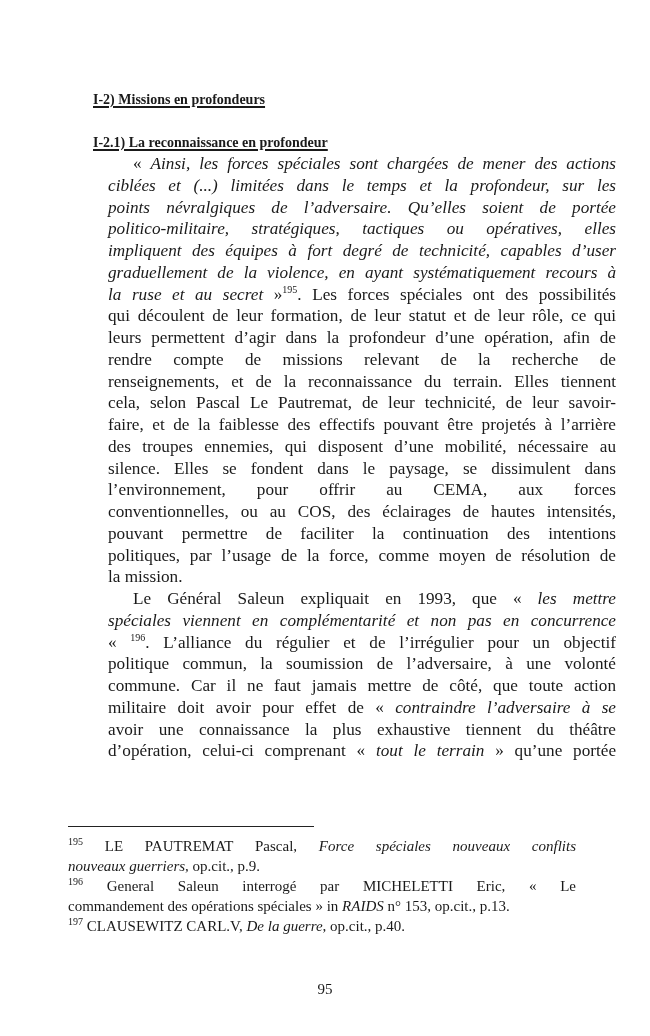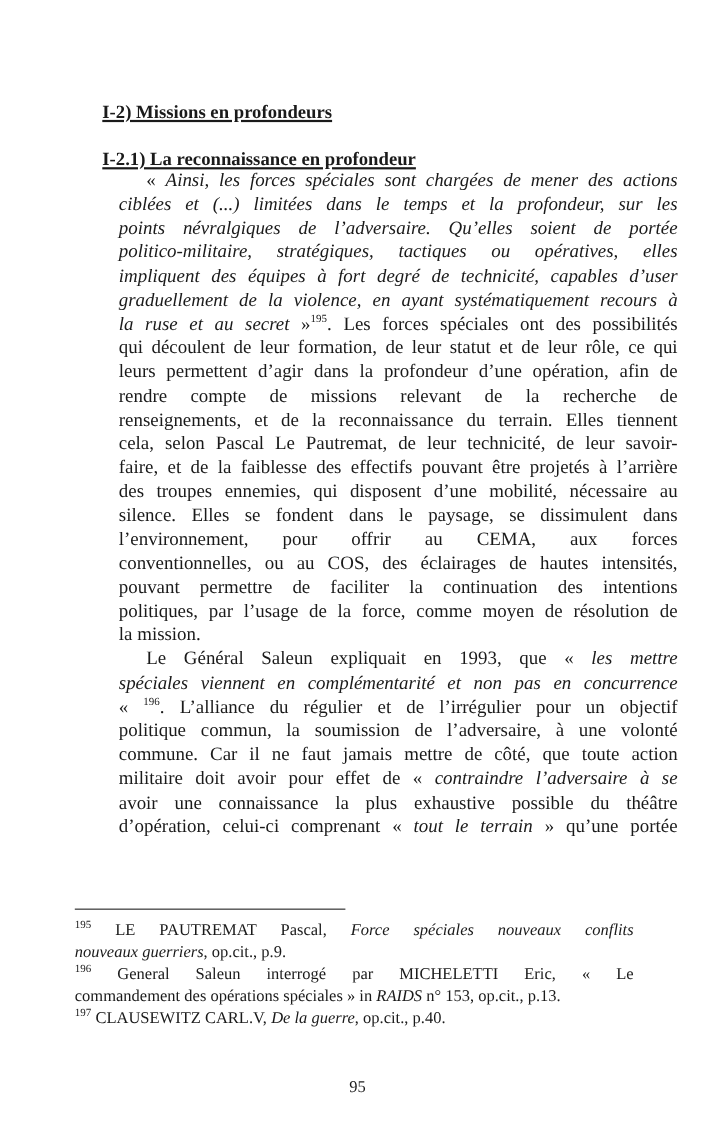--- a/index.html
+++ b/index.html
@@ -17,21 +17,21 @@
   }
   .page {
     position: absolute;
     left: 0; top: 0;
     width: 650px;
     height: 1036px;
   }
   .heading {
     position: absolute;
     left: 93px;
-    font-size: 17px;
+    font-size: 14px;
     font-weight: bold;
     text-decoration: underline;
     text-underline-offset: 2px;
     text-decoration-thickness: 1.5px;
     white-space: nowrap;
   }
   .heading.h1 { top: 92px; }
   .heading.h2 { top: 135px; }
 
   .body {
@@ -127,21 +127,21 @@
       <div class="line"><span>conventionnelles, ou au COS, des éclairages de hautes intensités,</span></div>
       <div class="line"><span>pouvant permettre de faciliter la continuation des intentions</span></div>
       <div class="line"><span>politiques, par l’usage de la force, comme moyen de résolution de</span></div>
       <div class="line last"><span>la mission.</span></div>
       <div class="line indent" style="word-spacing: 0.00173611px;"><span>Le Général Saleun expliquait en 1993, que « </span><span class="it">les mettre</span></div>
       <div class="line"><span class="it">spéciales viennent en complémentarité et non pas en concurrence</span></div>
       <div class="line"><span>« </span><sup class="fn">196</sup><span>. L’alliance du régulier et de l’irrégulier pour un objectif</span></div>
       <div class="line"><span>politique commun, la soumission de l’adversaire, à une volonté</span></div>
       <div class="line"><span>commune. Car il ne faut jamais mettre de côté, que toute action</span></div>
       <div class="line"><span>militaire doit avoir pour effet de « </span><span class="it">contraindre l’adversaire à se</span></div>
-      <div class="line"><span>avoir une connaissance la plus exhaustive possible du théâtre</span></div>
+      <div class="line"><span>avoir une connaissance la plus exhaustive tiennent du théâtre</span></div>
       <div class="line"><span>d’opération, celui-ci comprenant « </span><span class="it">tout le terrain</span><span> » qu’une portée</span></div>
     </div>
 
   <div class="rule"></div>
   <div class="notes" id="footnotes">
       <div class="line" style="word-spacing: 0.00223214px;"><sup class="fn">195</sup><span> LE PAUTREMAT Pascal, </span><span class="it">Force spéciales nouveaux conflits</span></div>
       <div class="line last"><span class="it">nouveaux guerriers</span><span>, op.cit., p.9.</span></div>
       <div class="line"><sup class="fn">196</sup><span> General Saleun interrogé par MICHELETTI Eric, « Le</span></div>
       <div class="line last"><span>commandement des opérations spéciales » in </span><span class="it">RAIDS</span><span> n° 153, op.cit., p.13.</span></div>
       <div class="line last"><sup class="fn">197</sup><span> CLAUSEWITZ CARL.V, </span><span class="it">De la guerre</span><span>, op.cit., p.40.</span></div>

